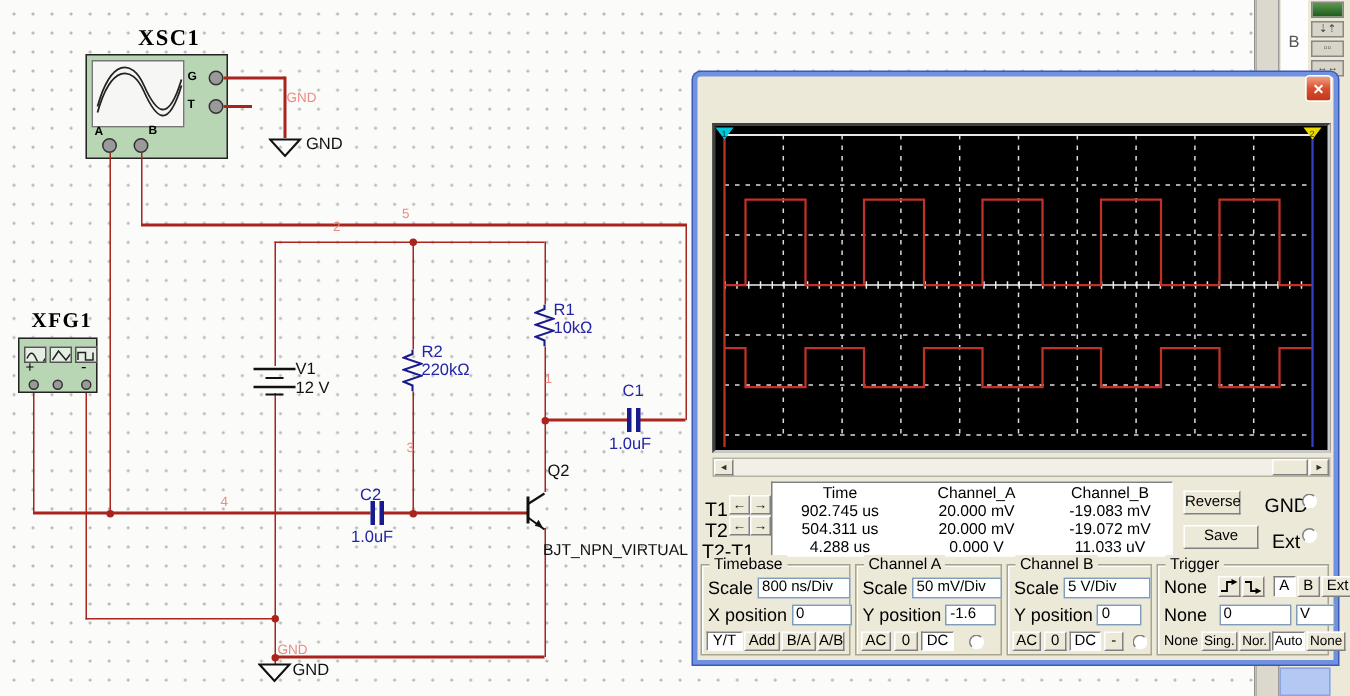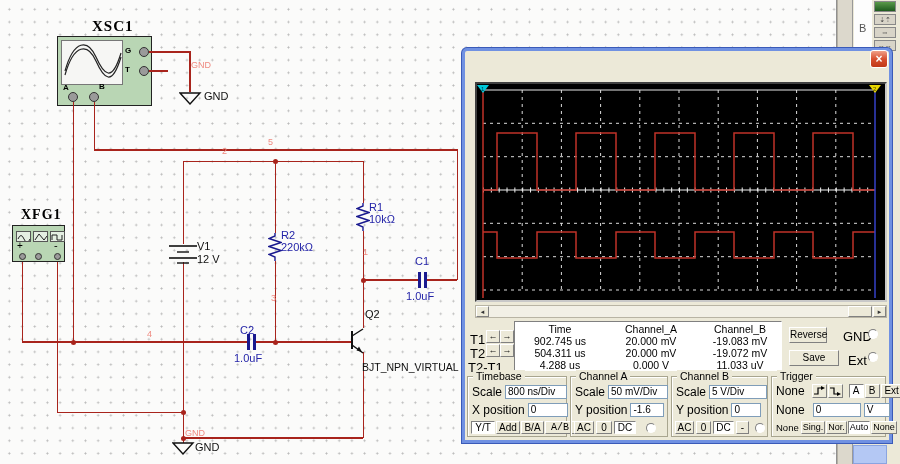--- a/index.html
+++ b/index.html
@@ -281,21 +281,21 @@
         <span class="field" style="width:62px;">800 ns/Div</span>
         </div>
       <div class="grow" style="left:4px;top:26px;">
           <span class="miniblabel">X position</span>
         <span class="field" style="width:40px;">0</span>
         </div>
       <div class="grow" style="left:3px;top:44px;gap:1px;">
         <span class="xpbtn pressed" style="width:24px;height:13px;line-height:11px;">Y/T</span>
         <span class="xpbtn" style="width:24px;height:13px;line-height:11px;">Add</span>
         <span class="xpbtn" style="width:23px;height:13px;line-height:11px;">B/A</span>
-        <span class="xpbtn" style="width:30px;height:13px;line-height:11px;font-family:Liberation Mono, monospace;">A/B</span>
+        <span class="xpbtn" style="width:18px;height:13px;line-height:11px;">A/B</span>
         </div>
     </div>
 
     <div class="grp" style="left:108px;width:98px;">
       <div class="grplabel">Channel A</div>
       <div class="grow" style="left:4px;top:8px;">
           <span class="miniblabel">Scale</span>
         <span class="field" style="width:60px;">50 mV/Div</span>
         </div>
       <div class="grow" style="left:4px;top:26px;">

